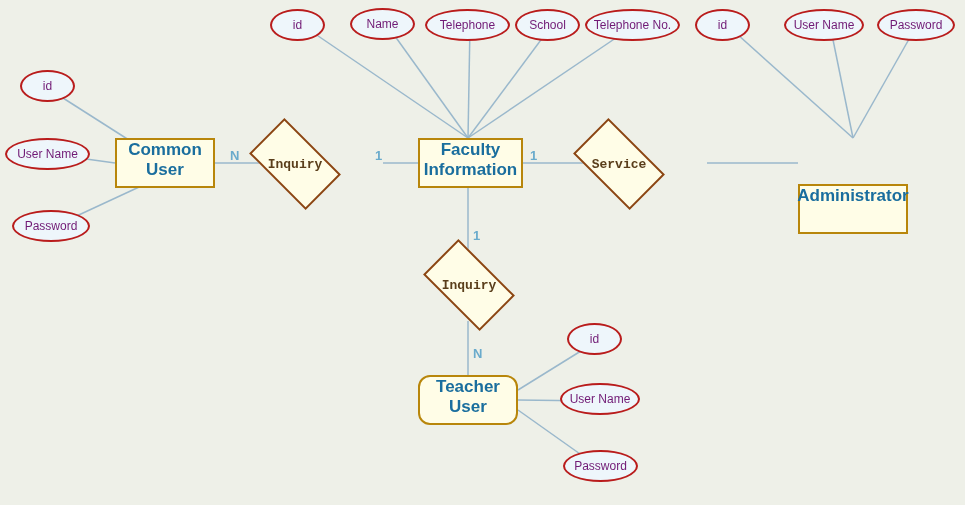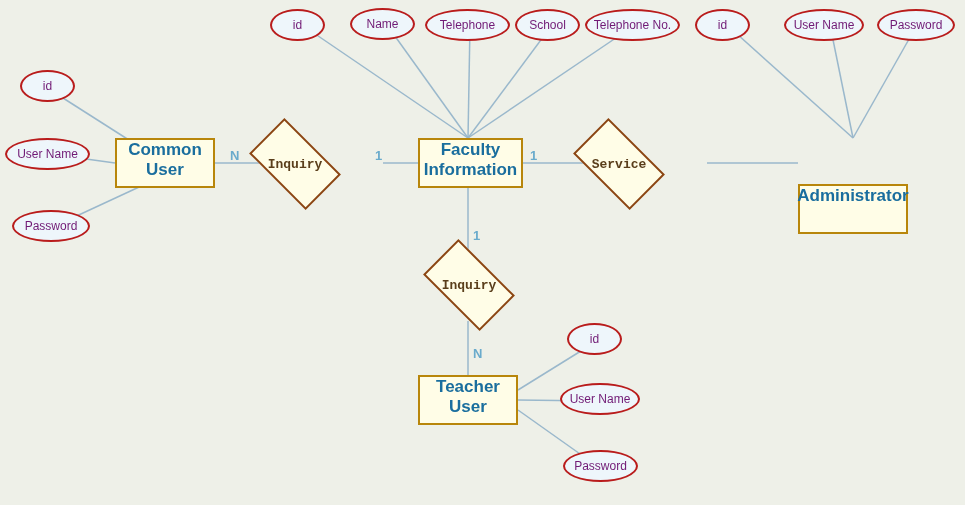--- a/index.html
+++ b/index.html
@@ -119,21 +119,21 @@
 
   <div class="entity-box" style="left:418px; top:138px; width:105px; height:50px;">
     <span style="white-space:pre-line; text-align:center;">Faculty
 Information</span>
   </div>
 
   <div class="entity-box" style="left:798px; top:138px; width:110px; height:50px;margin-top:46px;">
     <span>Administrator</span>
   </div>
 
-  <div class="entity-box" style="left:418px; top:375px; width:100px; height:50px;">
+  <div class="entity-box" style="left:418px; top:375px; width:100px; height:50px;border-radius:12px;">
     <span>Teacher User</span>
   </div>
 
   <div class="diamond-node" style="position:absolute; left:250px; top:136px; width:90px; height:56px;">
     <div class="diamond-inner"></div>
     <span class="diamond-label">Inquiry</span>
   </div>
 
   <div class="diamond-node" style="position:absolute; left:574px; top:136px; width:90px; height:56px;text-align:center;">
     <div class="diamond-inner"></div>

